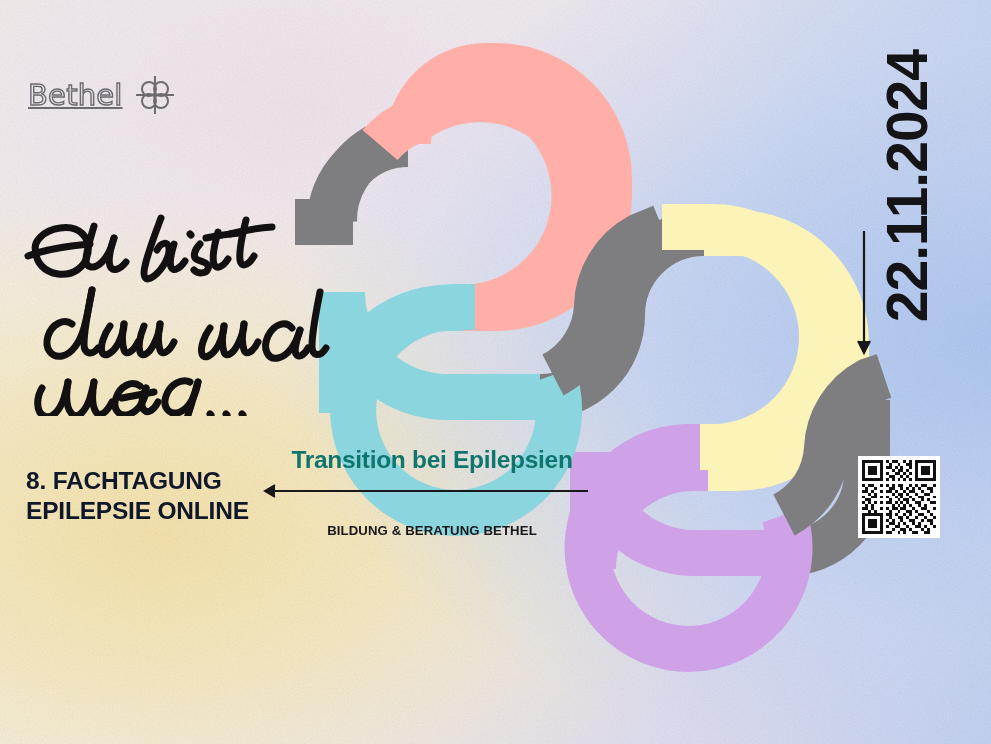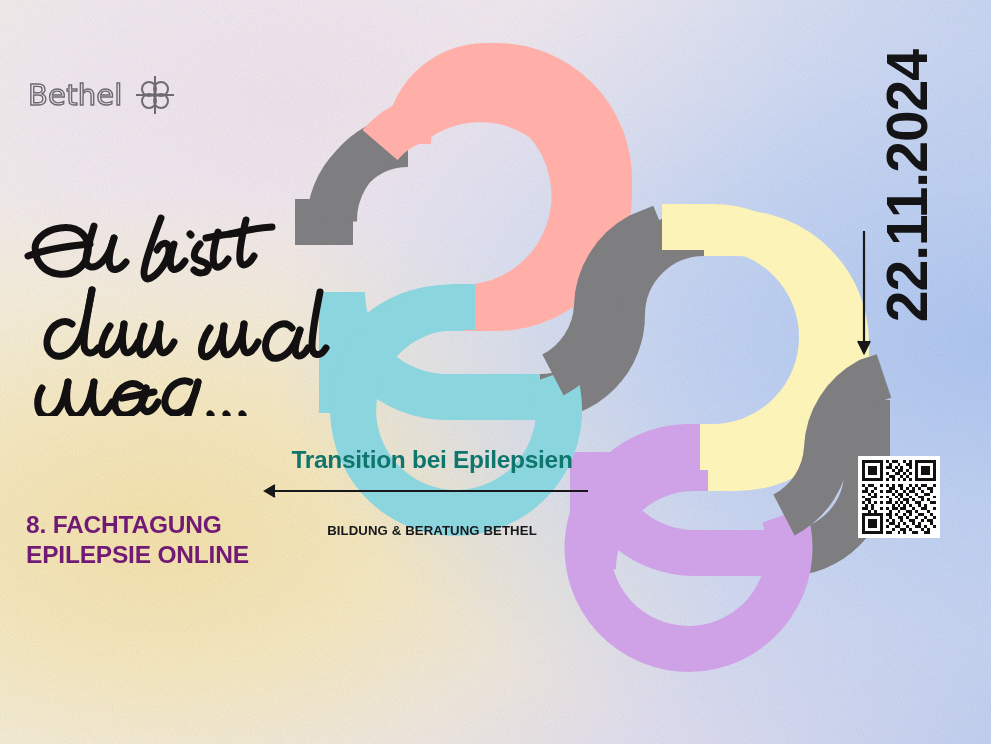--- a/index.html
+++ b/index.html
@@ -33,32 +33,33 @@
   .ribbon{position:absolute;left:0;top:0;width:991px;height:744px;}
   
   .logo{
     position:absolute;left:28px;top:74px;display:flex;align-items:center;gap:11px;
   }
   .logo-word{
     font-size:29px;letter-spacing:.2px;font-weight:400;
     color:transparent;
     -webkit-text-stroke:1.4px #6d6a72;
     font-family:"DejaVu Sans", sans-serif;
+    text-decoration:underline;
   }
   
   .script{
     position:absolute;left:14px;top:176px;width:420px;
     color:#12100f;
   }
   .script svg{display:block;}
   
   .fachtagung{
     position:absolute;left:26px;top:466px;width:300px;
     font-weight:bold;font-size:24.5px;line-height:30px;
-    letter-spacing:-0.2px;color:#701a75;margin-top:44px;
+    letter-spacing:-0.2px;color:#0f172a;
   }
   
   .center-block{
     position:absolute;left:262px;top:446px;width:340px;
   }
   .center-title{
     font-weight:bold;font-size:24.5px;letter-spacing:-0.3px;color:#0f766e;
     text-align:center;white-space:nowrap;
   }
   .center-arrow{position:relative;height:22px;margin-top:7px;}

